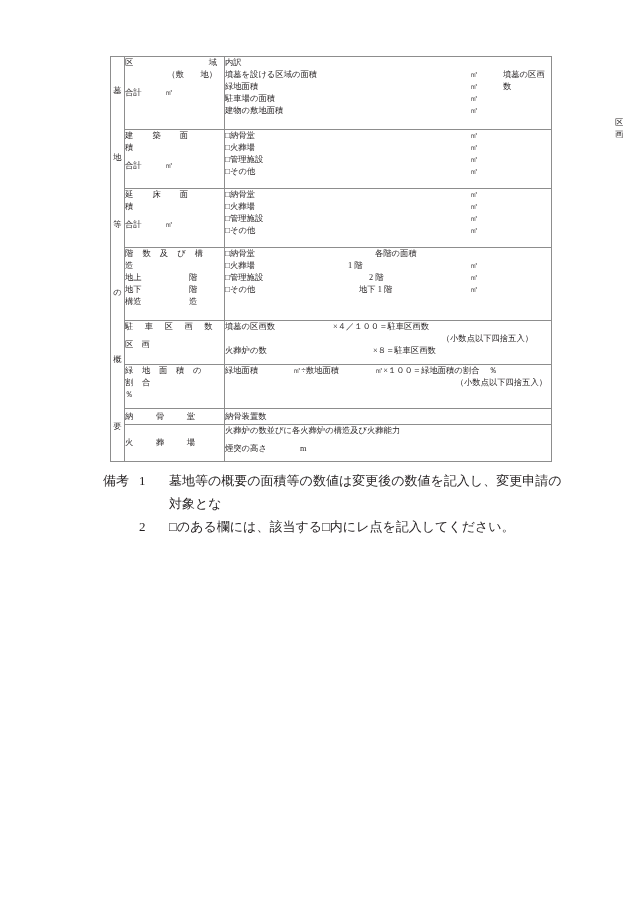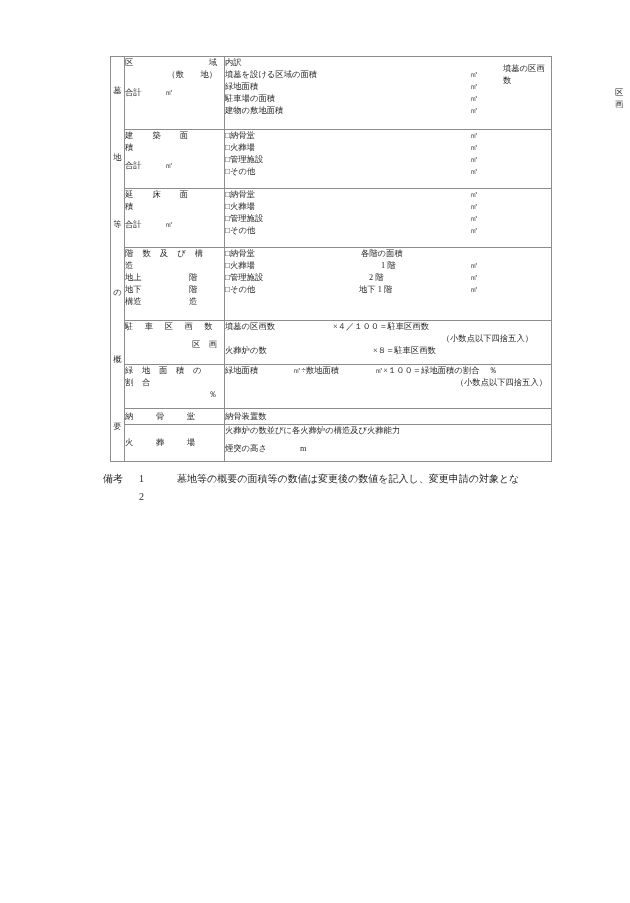--- a/index.html
+++ b/index.html
@@ -77,35 +77,34 @@
     width: 92px;
   }
   .just span { display: block; }
 
   .center-line {
     width: 92px;
     text-align: right;
   }
   .right-line {
     width: 92px;
-    text-align: right;
   }
   .gap-line { height: 6px; }
 
   .sum-line {
     width: 92px;
     display: flex;
     align-items: center;
   }
   .sum-line .k { width: 40px; }
 
   
   .rowline {
     display: flex;
-    align-items: center;
+    align-items: flex-start;
   }
   .rowline .txt { flex: 0 0 auto; }
   .rowline .unit {
     position: absolute;
     left: 245px;
   }
   td.content { position: relative; }
 
   .cb { font-size: 8.3px; }
 
@@ -131,30 +130,30 @@
     text-align: right;
     padding-right: 4px;
   }
 
   
   .notes {
     position: absolute;
     left: 103px;
     top: 470px;
     width: 470px;
-    font-size: 10px;
+    font-size: 13px;
     line-height: 1.75;
   }
   .note-row {
     display: flex;
     align-items: flex-start;
   }
   .note-label { width: 36px; flex: 0 0 36px; }
   .note-num   { width: 30px; flex: 0 0 30px; }
-  .note-body  { flex: 1 1 auto; margin-left: 8px; }
+  .note-body  { flex: 1 1 auto; }
   .note-cont  { padding-left: 66px; }
 </style>
 </head>
 <body>
 
 <div class="page">
 
   <table class="form">
     <tbody>
 
@@ -284,25 +283,25 @@
             <span style="padding-left:24px">階</span>
           </div>
           <div class="sum-line">
             <span class="k">構造</span>
             <span style="padding-left:24px">造</span>
           </div>
         </td>
         <td class="content">
           <div class="rowline">
             <span class="txt cb">□納骨堂</span>
-            <span style="position:absolute;left:136px">各階の面積</span>
+            <span style="position:absolute;left:150px">各階の面積</span>
           </div>
           <div class="rowline">
             <span class="txt cb">□火葬場</span>
-            <span style="position:absolute;left:156px">1 階</span>
+            <span style="position:absolute;left:123px">1 階</span>
             <span class="floor-unit m2">㎡</span>
           </div>
           <div class="rowline">
             <span class="txt cb">□管理施設</span>
             <span style="position:absolute;left:144px">2 階</span>
             <span class="floor-unit m2">㎡</span>
           </div>
           <div class="rowline">
             <span class="txt cb">□その他</span>
             <span style="position:absolute;left:134px">地下 1 階</span>
@@ -389,16 +388,17 @@
 
   <div class="notes">
     <div class="note-row">
       <span class="note-label">備考</span>
       <span class="note-num">1</span>
       <span class="note-body">墓地等の概要の面積等の数値は変更後の数値を記入し、変更申請の対象とな</span>
     </div>
     <div class="note-row">
       <span class="note-label"></span>
       <span class="note-num">2</span>
+      <span class="note-body">□のある欄には、該当する□内にレ点を記入してください。</span>
     </div>
   </div>
 
 </div>
 
 </body></html>

